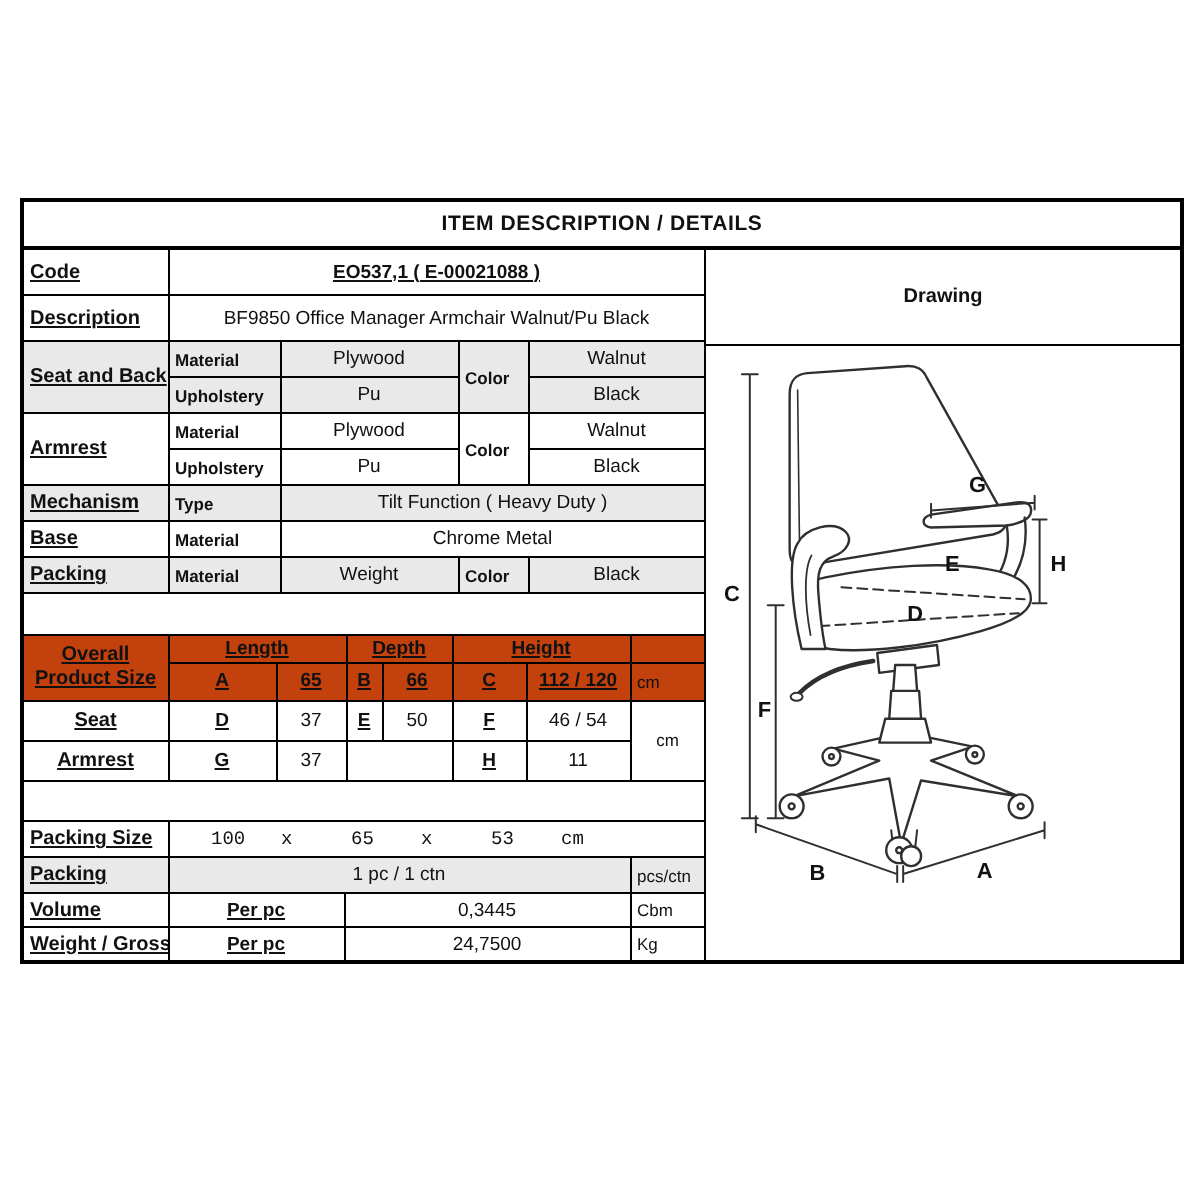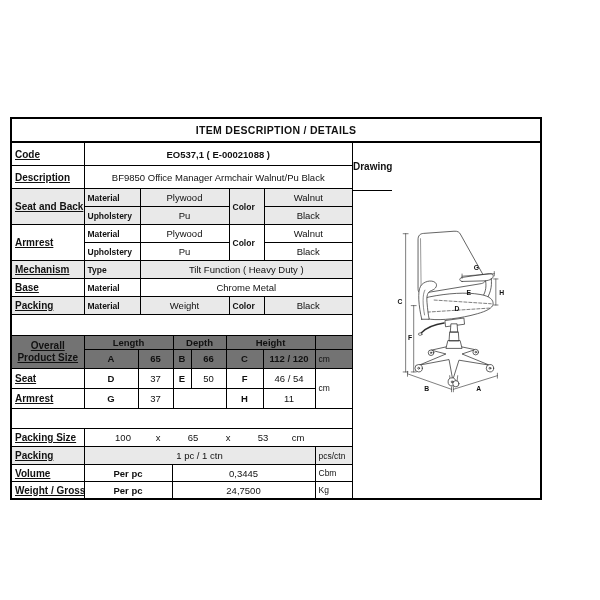--- a/index.html
+++ b/index.html
@@ -1,66 +1,66 @@
 <!DOCTYPE html>
 <html><head>
 <meta charset="utf-8">
 <style>
   html,body { margin:0; padding:0; }
   body {
     width:600px; height:600px; background:#fff; position:relative;
     font-family:"Liberation Sans", sans-serif; color:#111;
   }
   .doc {
-    position:absolute; left:10px; top:117px; width:532px;
+    position:absolute; left:10px; top:99px; width:582px;
     border:2px solid #000; background:#fff; box-sizing:border-box;
   }
   .hdr {
     height:22px; line-height:22px; border-bottom:2px solid #000;
     text-align:center; font-weight:bold; font-size:10.5px; letter-spacing:.3px;
   }
   .sheet-body { display:flex; height:355px; }
   .left { width:340px; display:flex; flex-direction:column; overflow:hidden; }
-  .right { flex:1; border-left:1px solid #000; display:flex; min-width:0; }
+  .right { flex:1; border-left:1px solid #000; display:flex; flex-direction:column; min-width:0; }
   .drawing-label {
     height:47px; border-bottom:1px solid #000; display:flex;
     align-items:center; justify-content:center; font-weight:bold; font-size:10px;
   }
   .chair { flex:1; overflow:hidden; }
   .chair svg { width:100%; height:100%; display:block; }
   table { border-collapse:collapse; table-layout:fixed; width:340px; }
   td {
     border:1px solid #000; padding:0 3px; font-size:9.5px;
     vertical-align:middle; overflow:hidden; white-space:nowrap;
   }
   td:first-child { border-left:none; }
   td:last-child { border-right:none; }
   table.t1 tr:first-child td, table.t2 tr:first-child td { border-top:none; }
   table.t4 tr:last-child td { border-bottom:none;margin-top:36px; }
   tr.h22 td { height:22px; }
   tr.h17 td { height:17px;margin-left:17px; }
   tr.h16 td { height:16px; }
   tr.h13 td { height:13px; }
   tr.h18 td { height:18px; }
-  tr.h19 td { height:19px; }
+  tr.h19 td { height:19px;text-align:center; }
   .lbl { font-weight:bold; font-size:10px;text-decoration:underline; }
   .sub { font-weight:bold; font-size:8.5px; }
   .c { text-align:center; }
-  .b { font-weight:bold; }
+  .b { font-weight:bold;text-decoration:underline; }
   .u { font-size:8.5px; }
   .wrap { white-space:normal; line-height:1.15; }
   .gray { background:#e9e9e9; }
-  .yellow { background:#737373; }
+  .yellow { background:#c2410c; }
   .gap { flex:1; background:#fff; }
   .datebar {
     border-top:2px solid #000; height:18px; line-height:18px;
     text-align:center; font-weight:bold; font-size:9.5px;
   }
   .parts { display:flex; padding-left:18px; }
-  .parts span { width:35px; text-align:center; }
+  .parts span { width:35px; text-align:left;font-family:Liberation Mono, monospace; }
 </style>
 </head>
 <body>
 
 <div class="doc">
   <div class="hdr">ITEM DESCRIPTION / DETAILS</div>
 
   <div class="sheet-body">
     <div class="left">
 

